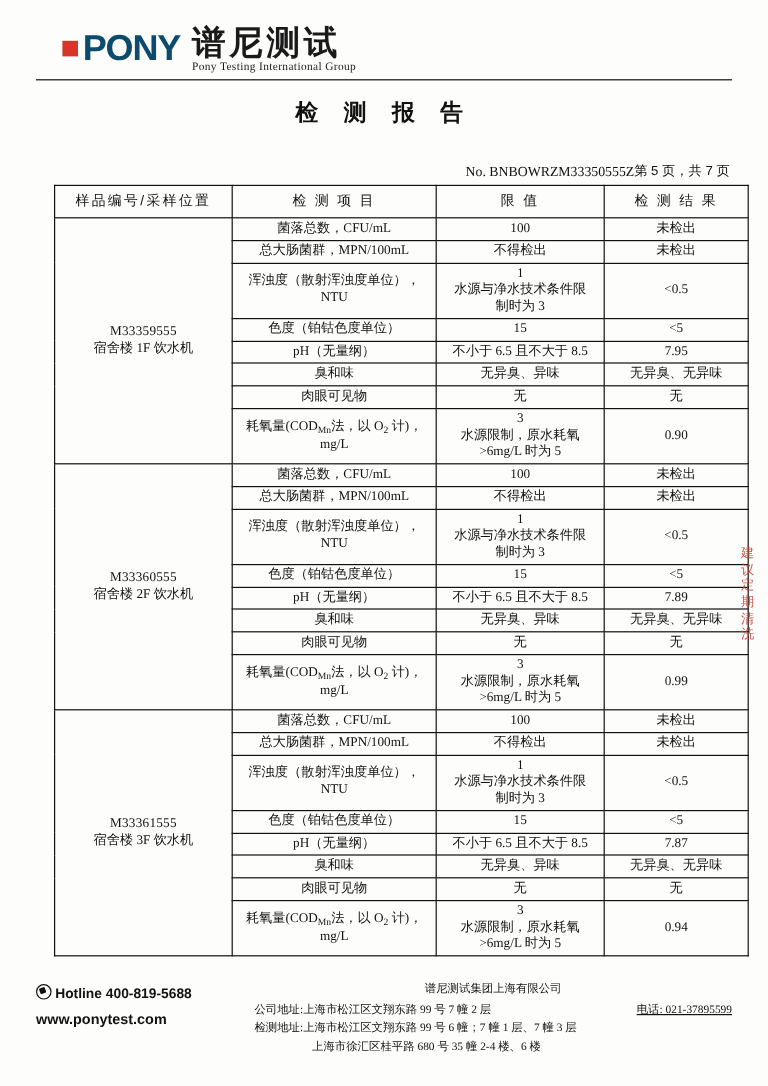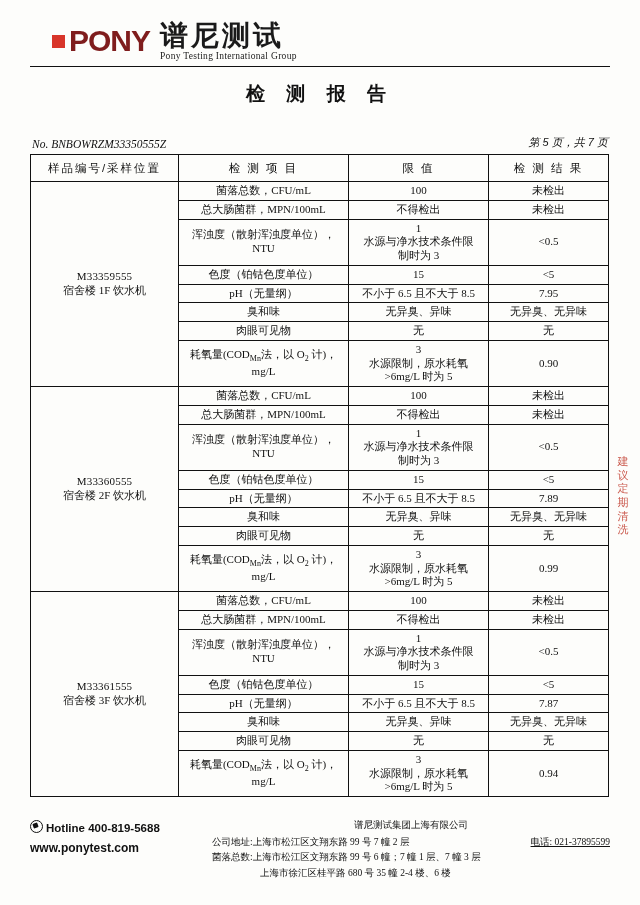--- a/index.html
+++ b/index.html
@@ -30,21 +30,21 @@
     align-items: center;
     gap: 10px;
     padding-left: 22px;
     height: 46px;
   }
   .logo-pony {
     font-family: "Liberation Sans", sans-serif;
     font-weight: bold;
     font-size: 30px;
     letter-spacing: -1px;
-    color: #7f1d1d;
+    color: #0c4a6e;
     position: relative;
   }
   .logo-box {
     width: 13px;
     height: 13px;
     background: #d8352a;
     display: inline-block;
     margin-right: 4px;
     vertical-align: 3px;
   }
@@ -71,34 +71,34 @@
     text-align: center;
     font-family: "Liberation Sans", sans-serif;
     font-weight: bold;
     font-size: 19px;
     letter-spacing: 8px;
     margin: 14px 0 28px 0;
   }
 
   .meta-row {
     display: flex;
-    justify-content: space-between;
+    justify-content: flex-end;
     align-items: flex-end;
     font-size: 11.5px;
     padding: 0 2px 4px 2px;
-    font-style: italic;
   }
   .meta-no { font-family: "Liberation Serif", serif; }
   .meta-page { font-family: "Liberation Sans", sans-serif; font-size: 11px;}
 
   
   table.rep {
     border-collapse: collapse;
     width: 528px;
     table-layout: fixed;
+    margin-left: 15px;
   }
   table.rep th, table.rep td {
     border: 1px solid #111;
     text-align: center;
     vertical-align: middle;
     font-size: 11px;
     padding: 2px 3px;
     line-height: 1.25;
   }
   table.rep th {
@@ -440,21 +440,21 @@
       <div class="site">www.ponytest.com</div>
     </div>
     <div class="footer-right">
       <div class="company">谱尼测试集团上海有限公司</div>
       <div class="f-line">
         <span class="lbl">公司地址:</span>
         <span>上海市松江区文翔东路 99 号 7 幢 2 层</span>
         <span class="tel">电话: 021-37895599</span>
       </div>
       <div class="f-line">
-        <span class="lbl">菌落总数:</span>
+        <span class="lbl">检测地址:</span>
         <span>上海市松江区文翔东路 99 号 6 幢；7 幢 1 层、7 幢 3 层</span>
       </div>
       <div class="f-line">
         <span style="padding-left:48px">上海市徐汇区桂平路 680 号 35 幢 2-4 楼、6 楼</span>
       </div>
     </div>
   </div>
 </div>
 
 </body></html>

